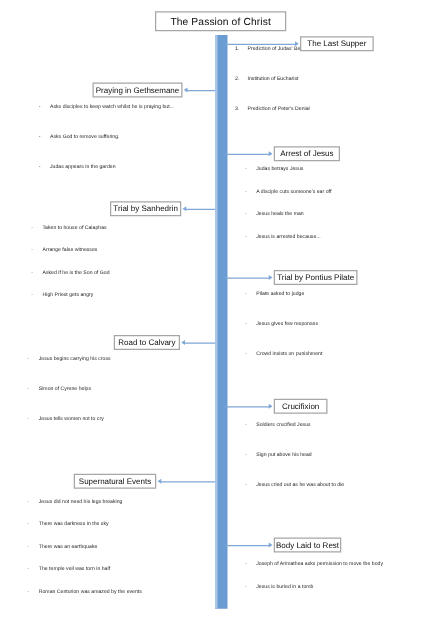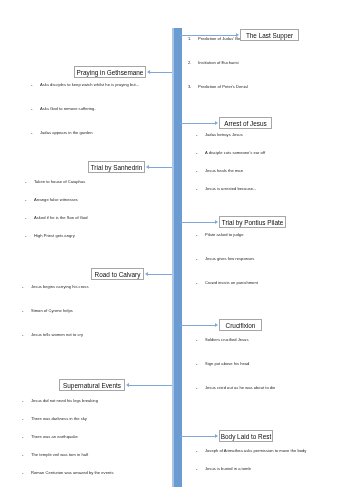--- a/index.html
+++ b/index.html
@@ -110,20 +110,23 @@
 
   .items-group { position: absolute; left: 0; top: 0; }
 </style>
 </head>
 <body>
 
 <div id="canvas">
 
   <div class="timeline-bar"></div>
 
+  <div class="title-box">
+    <span>The Passion of Christ</span>
+  </div>
 
   <div id="stage-layer">
       <div class="stage-label" style="left: 240px; top: 29px; width: 59px;">
         <span>The Last Supper</span>
       </div>
       <div class="connector" style="left: 180px; top: 35px; width: 57px;"></div>
       <div class="arrow-head to-right" style="left: 236px; top: 33px;"></div>
       <div class="stage-label" style="left: 74px; top: 66px; width: 72px;">
         <span>Praying in Gethsemane</span>
       </div>

